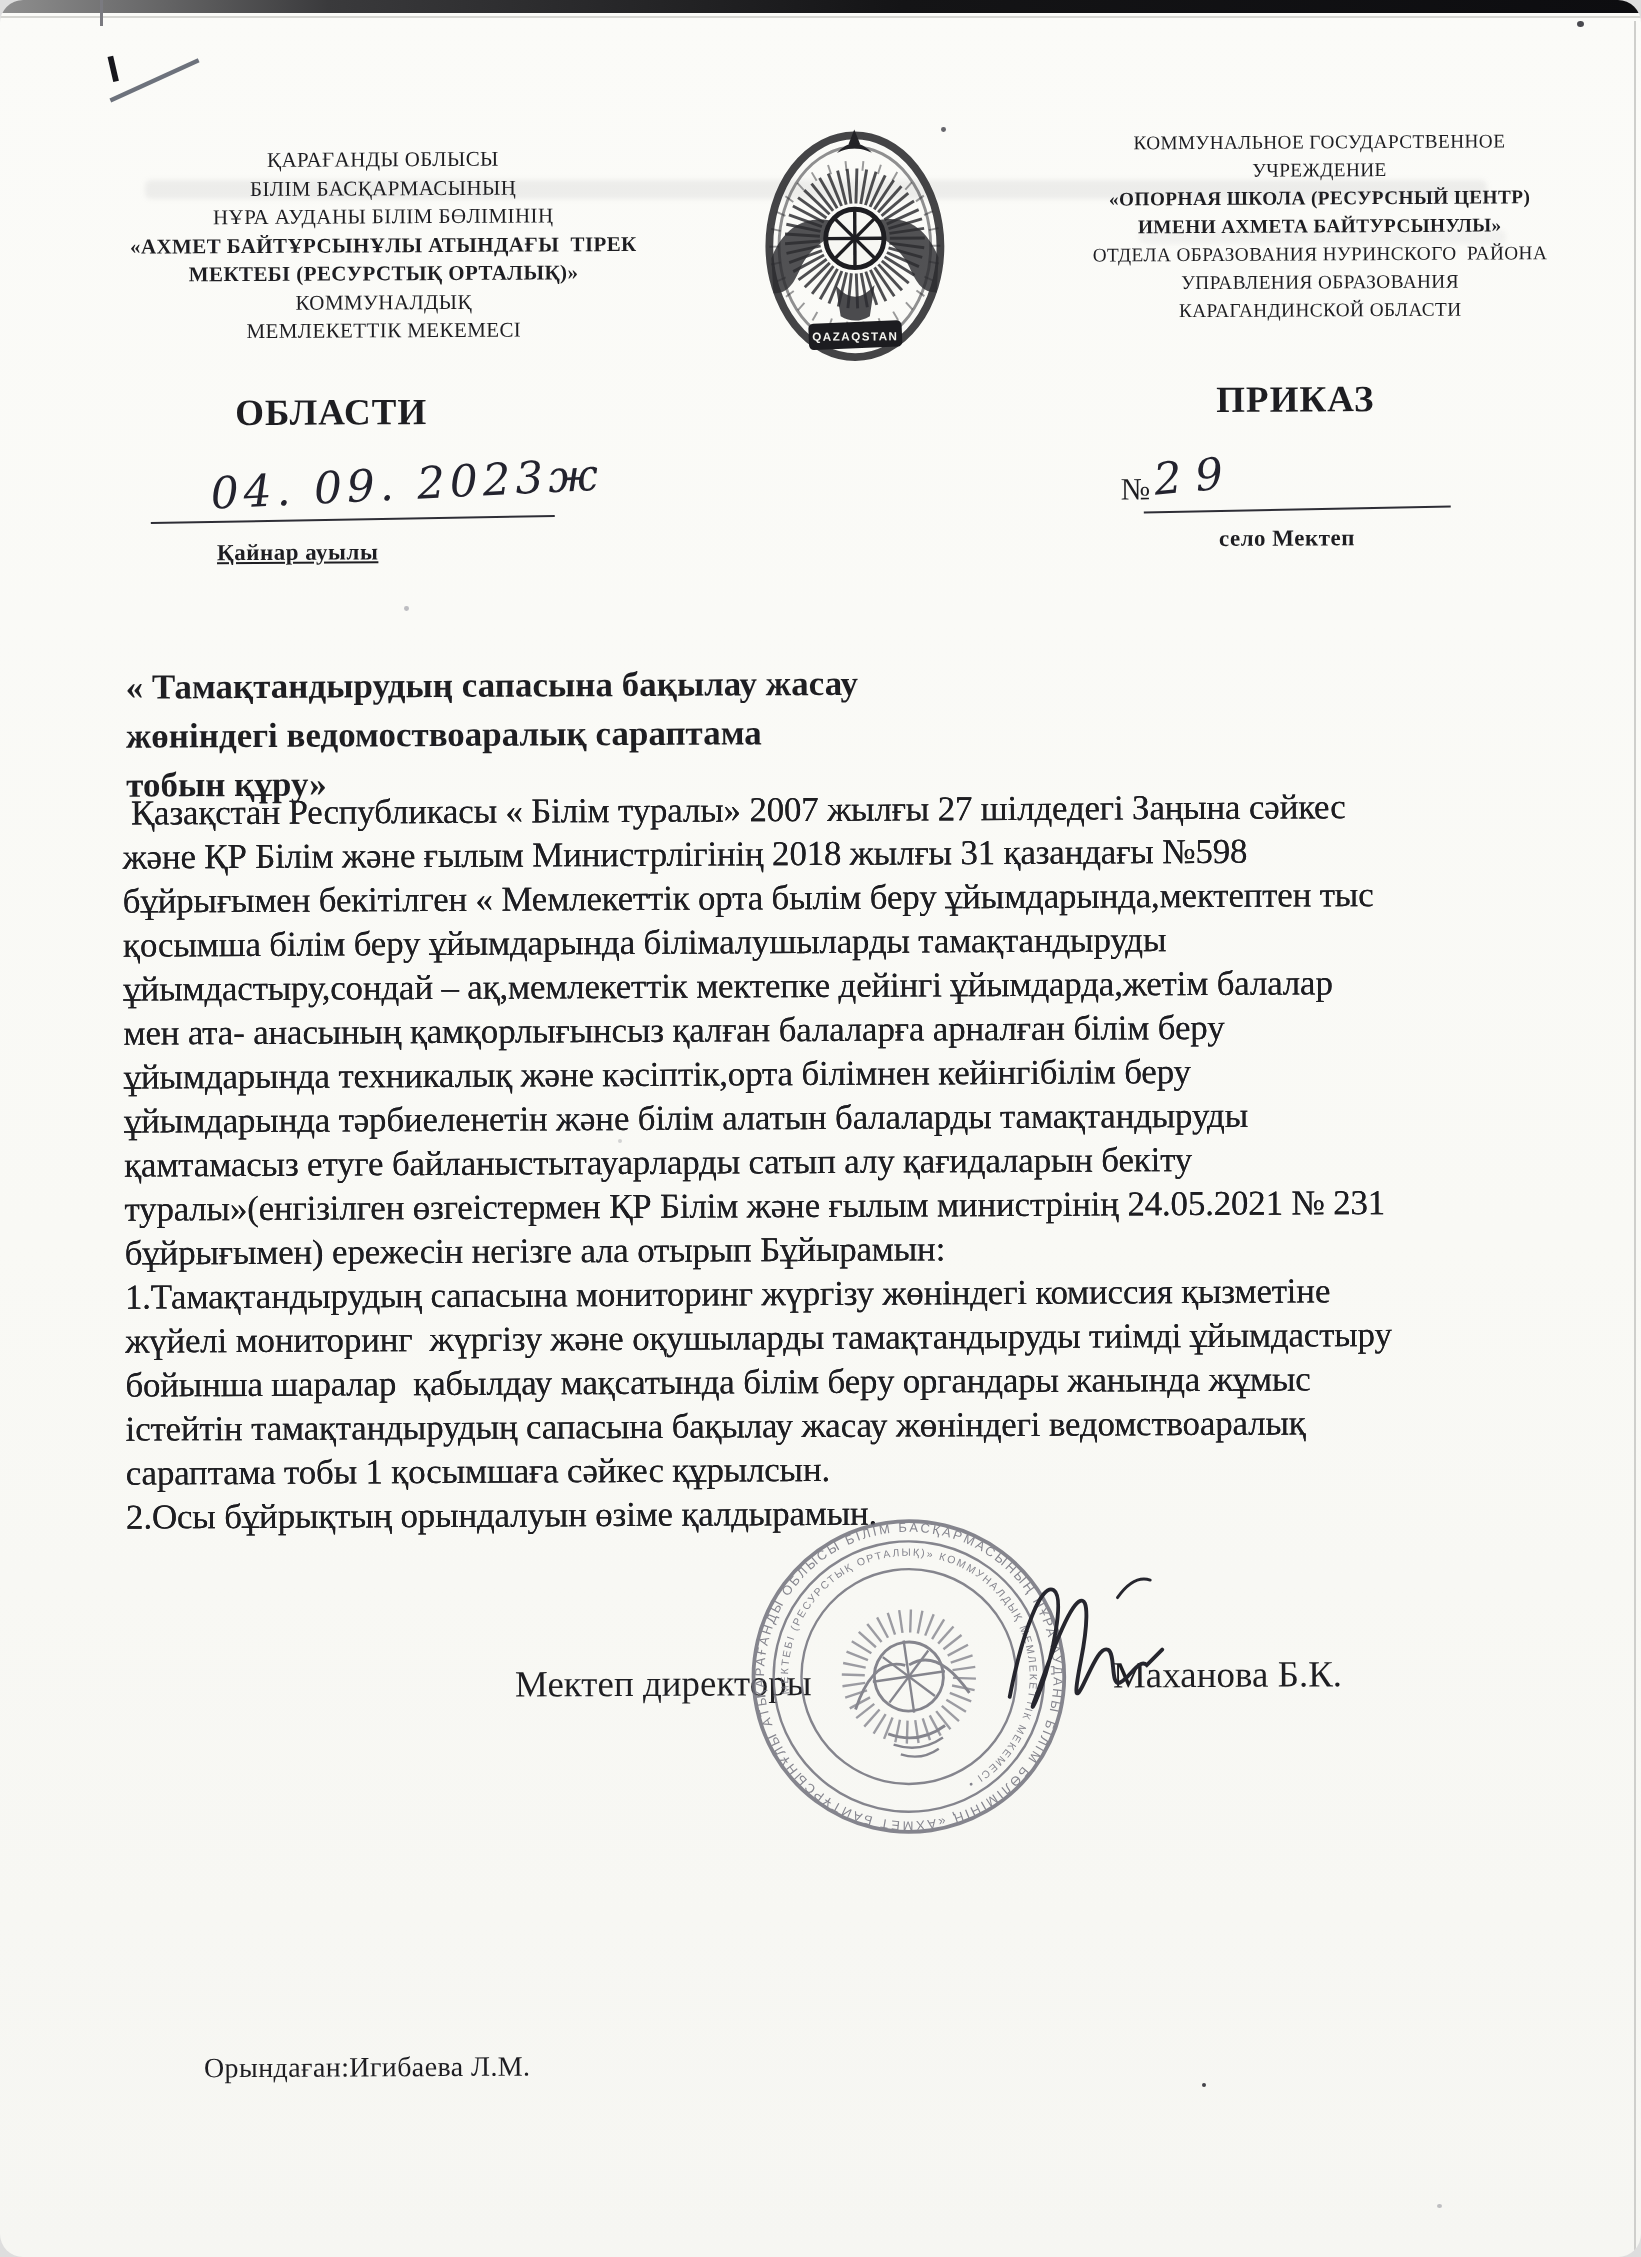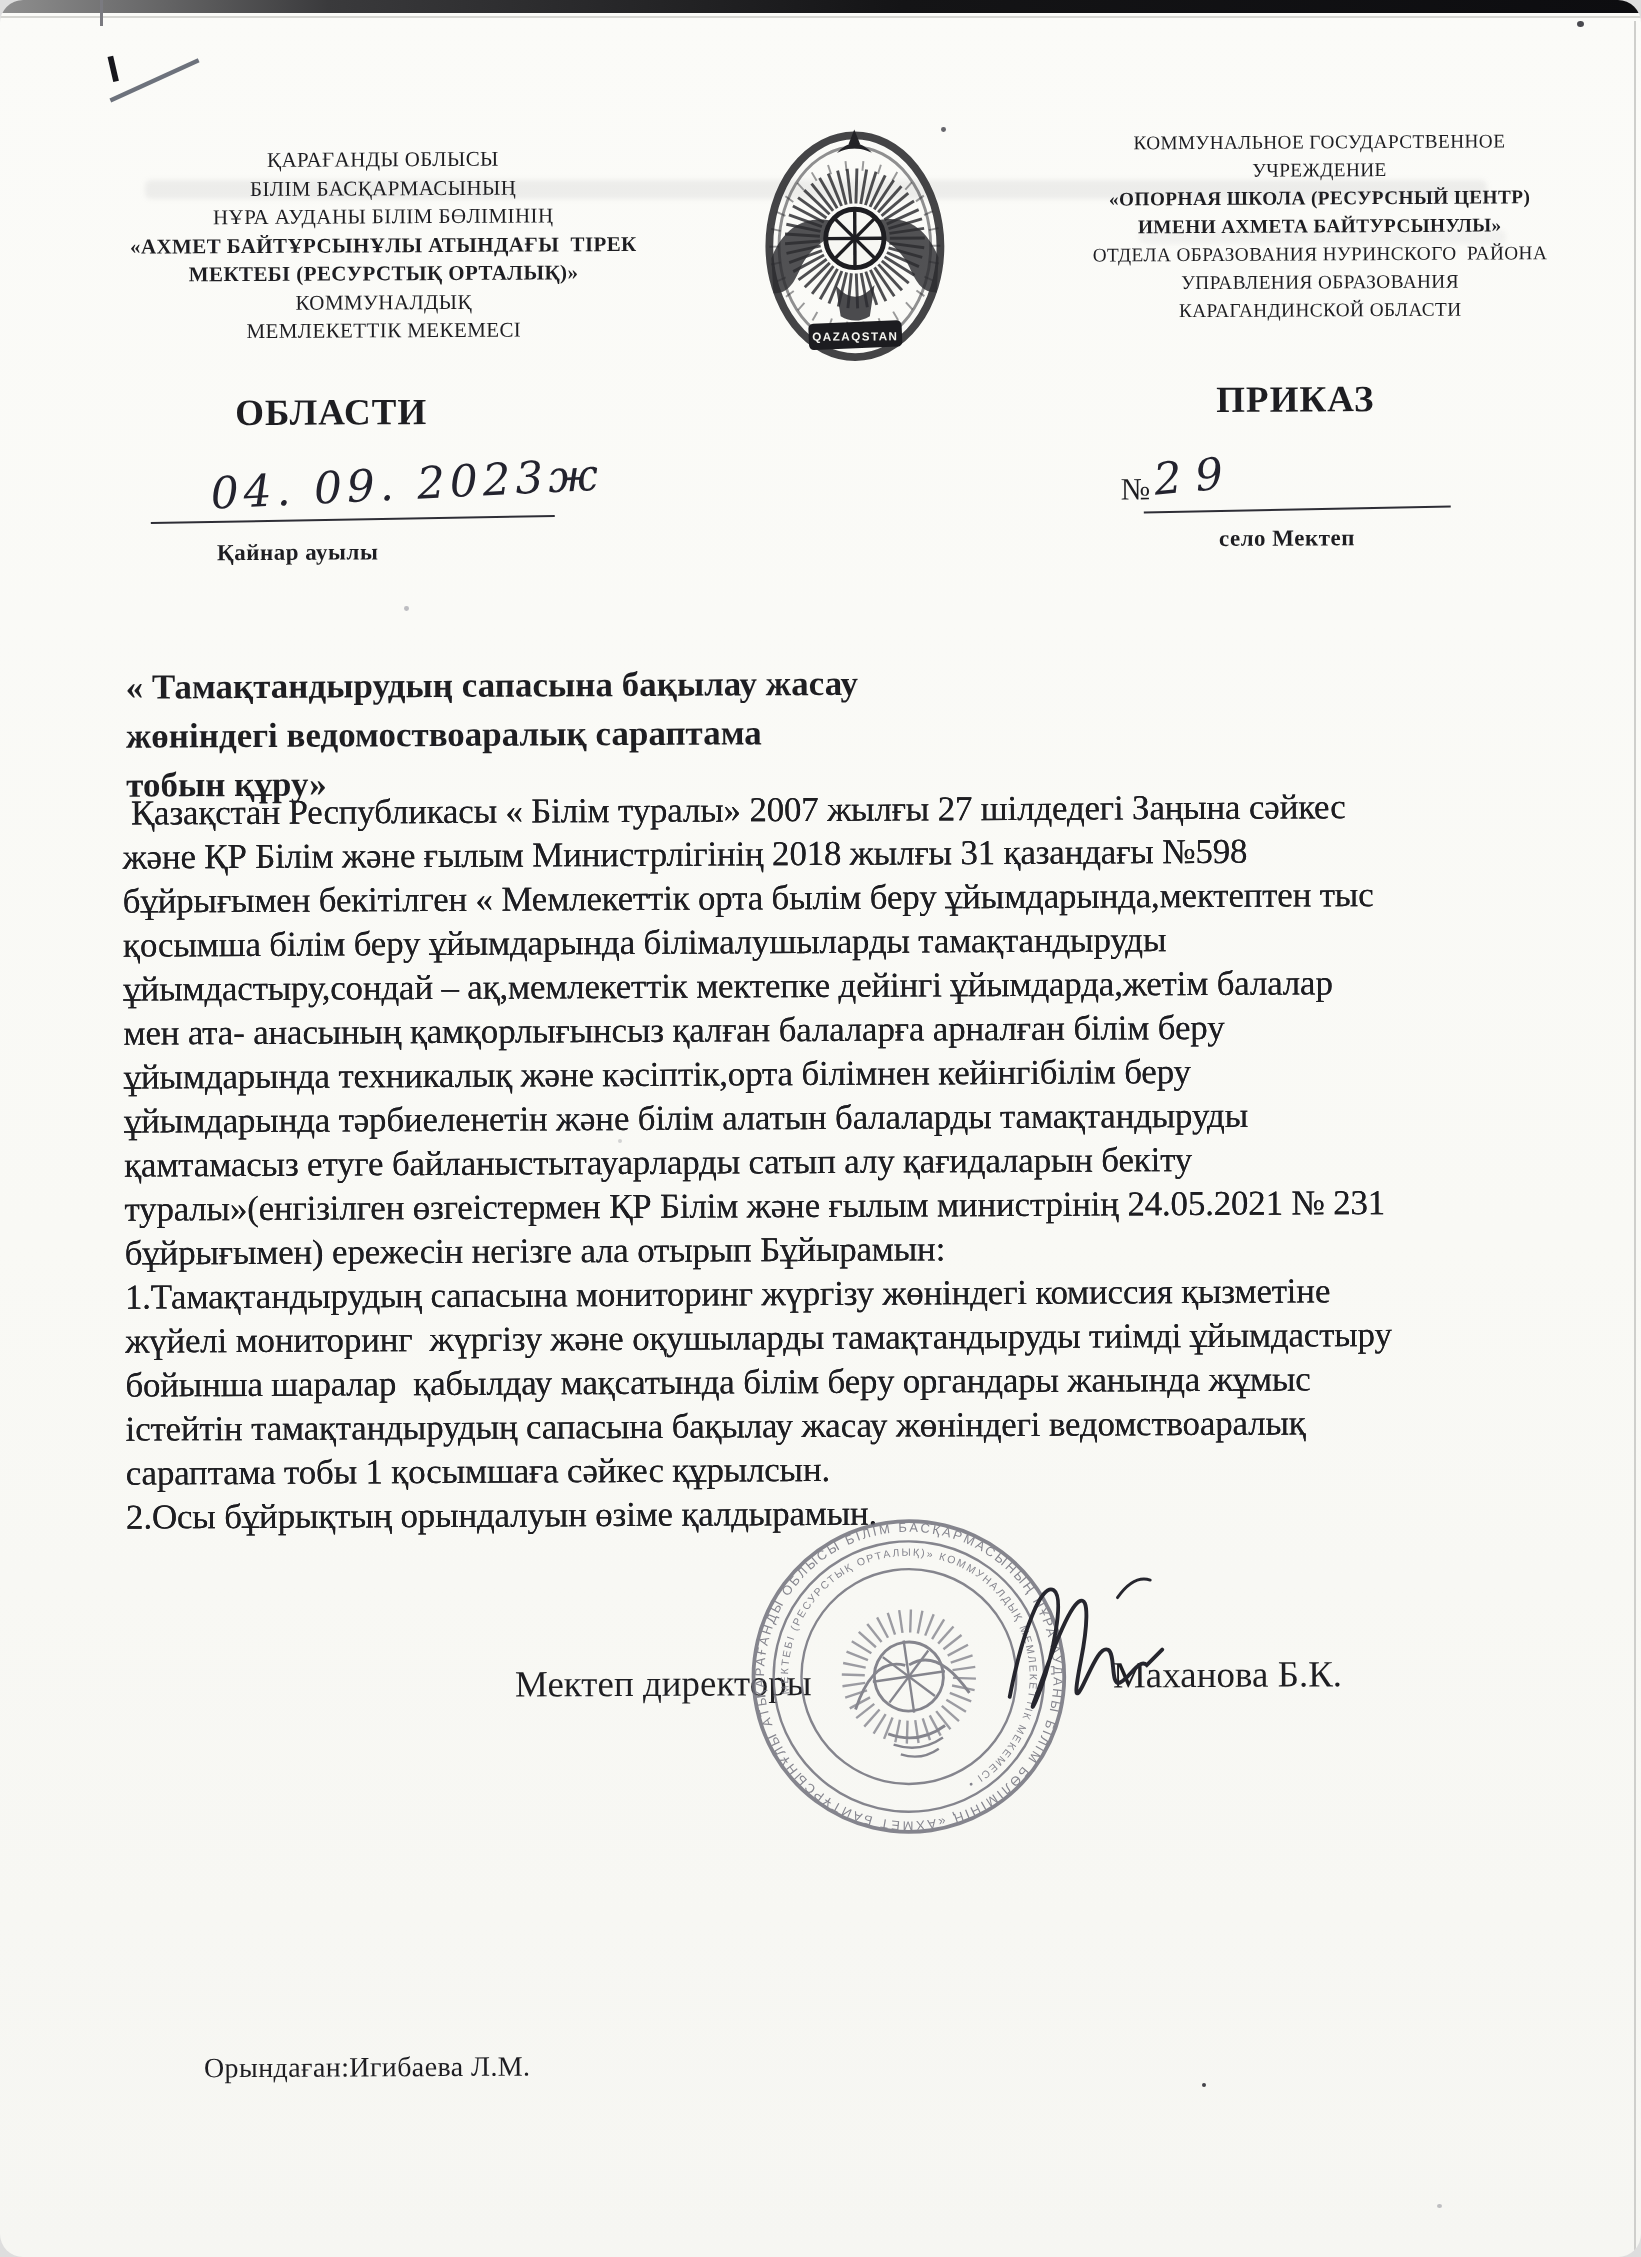--- a/index.html
+++ b/index.html
@@ -176,21 +176,21 @@
         <div class="hline">ОТДЕЛА ОБРАЗОВАНИЯ НУРИНСКОГО  РАЙОНА</div>
         <div class="hline">УПРАВЛЕНИЯ ОБРАЗОВАНИЯ</div>
         <div class="hline">КАРАГАНДИНСКОЙ ОБЛАСТИ</div>
       </div>
 
     <div class="order-title" style="left:239px;top:388px;">ОБЛАСТИ</div>
     <div class="order-title" style="left:1220px;top:380px;">ПРИКАЗ</div>
 
     <div class="hand" id="date-hand" style="left:214px;top:456px;font-size:44px;letter-spacing:4.8px;transform:rotate(-2.5deg);">04. 09. 2023ж</div>
     <div class="wline" style="left:154px;top:516px;width:404px;transform:rotate(-0.7deg);"></div>
-    <div class="place" style="left:220px;top:537px;">Қайнар ауылы</div>
+    <div class="place" style="left:220px;top:537px;text-decoration:underline;">Қайнар ауылы</div>
 
     <div class="no-label" style="left:1124px;top:473px;font-weight:normal;">№</div>
     <div class="hand" style="left:1157px;top:452px;font-size:44px;letter-spacing:13.5px;transform:rotate(-5deg);">29</div>
     <div class="wline" style="left:1147px;top:511px;width:307px;transform:rotate(-0.8deg);"></div>
     <div class="place" style="left:1222px;top:528px;">село Мектеп</div>
 
     <div class="subject" style="left:128px;top:659px;">
         <div class="sline">« Тамақтандырудың сапасына бақылау жасау</div>
         <div class="sline">жөніндегі ведомоствоаралық сараптама</div>
         <div class="sline">тобын құру»</div>

